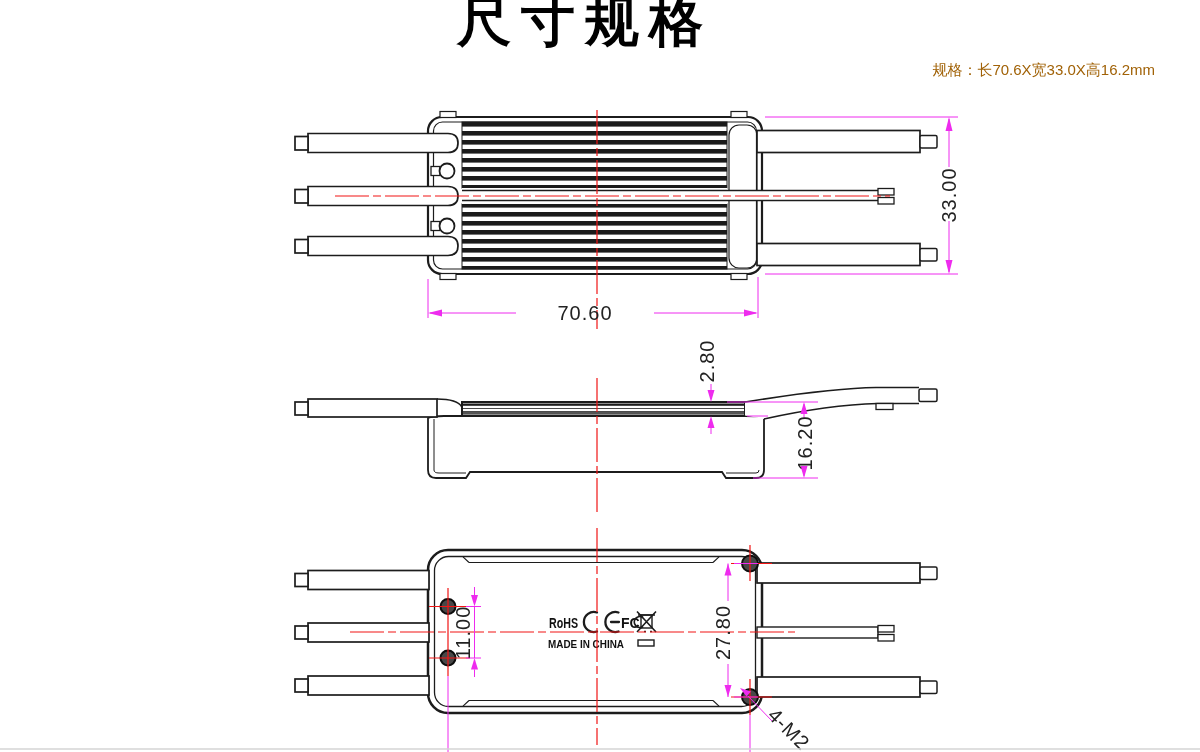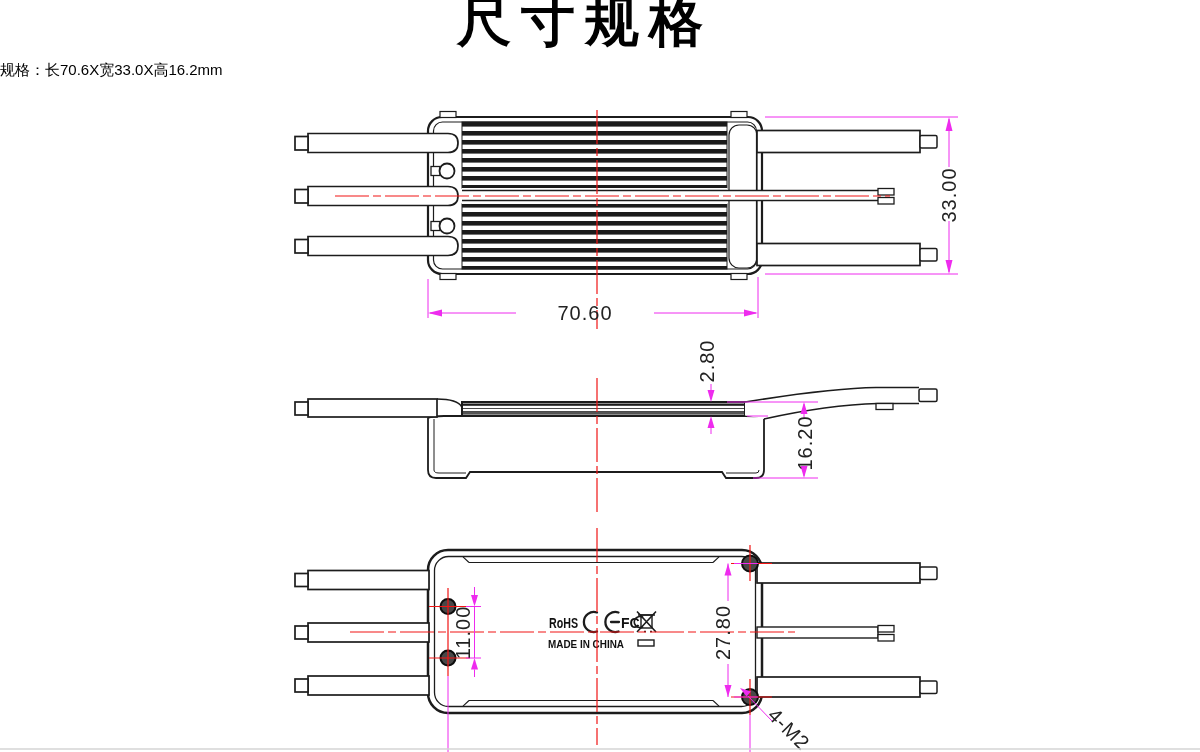--- a/index.html
+++ b/index.html
@@ -1,21 +1,21 @@
 <!DOCTYPE html>
 <html><head>
 <meta charset="utf-8">
 <style>
   html,body{margin:0;padding:0;background:#fff;}
   .stage{position:relative;width:1200px;height:752px;background:#fff;overflow:hidden;
          font-family:"Liberation Sans", sans-serif;}
   .title{position:absolute;left:0;top:-8px;width:1170px;text-align:center;
          font-size:54px;font-weight:900;color:#000;letter-spacing:10px;line-height:1.1;}
-  .subtitle{position:absolute;left:0;top:61px;width:1155px;text-align:left;
-         font-size:15px;font-weight:400;color:#000000;letter-spacing:0px;}
+  .subtitle{position:absolute;left:0;top:61px;width:1155px;text-align:right;
+         font-size:15px;font-weight:400;color:#a16207;letter-spacing:0px;}
   svg{position:absolute;left:0;top:0;}
   .ln{fill:none;stroke:#1c1c1c;}
   .lnw{fill:#ffffff;stroke:#1c1c1c;}
   .red{fill:none;stroke:#f11414;stroke-width:1.2;}
   .mag{fill:none;stroke:#ee2bee;stroke-width:1;}
   .maga{fill:#ee2bee;stroke:none;}
   .dim{font-family:"Liberation Sans", sans-serif;font-size:20px;fill:#222;letter-spacing:1px;}
   .mark{font-family:"Liberation Sans", sans-serif;font-weight:bold;fill:#111;}
   .botline{stroke:#d5d5d5;stroke-width:1.5;}
 </style>

